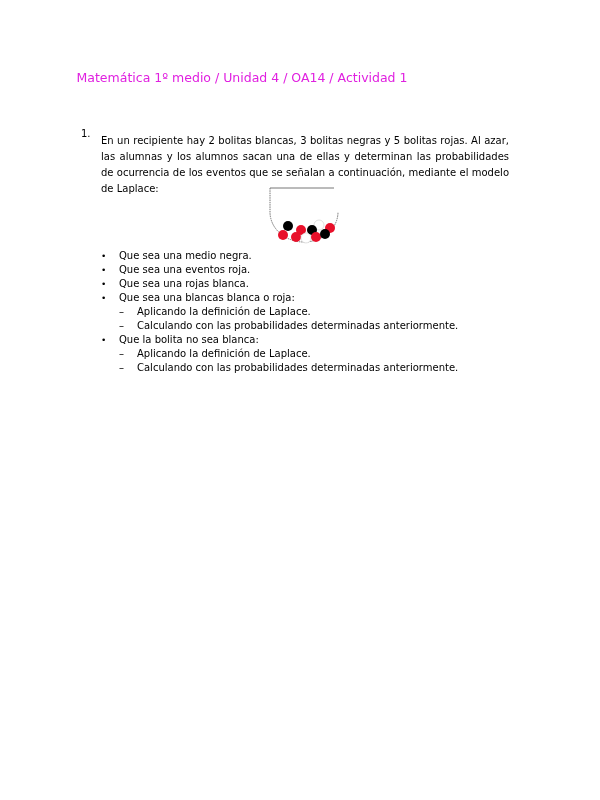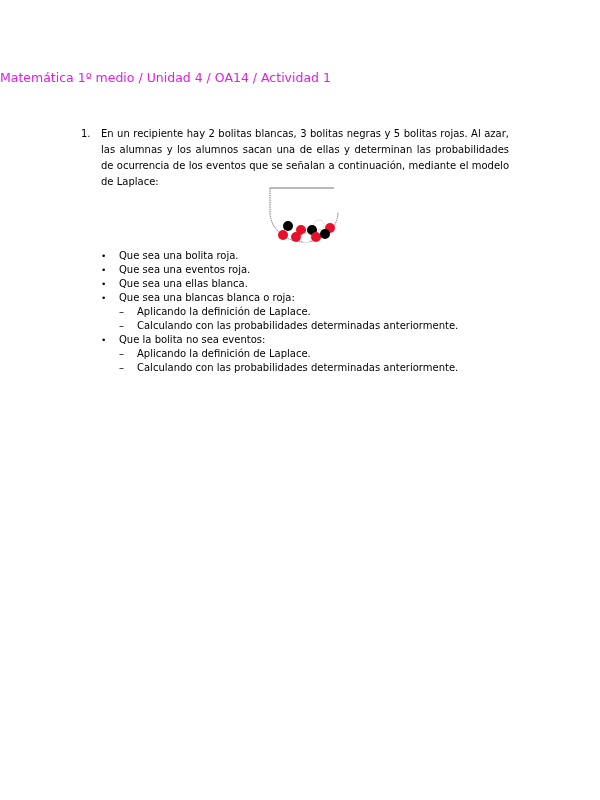--- a/index.html
+++ b/index.html
@@ -13,42 +13,42 @@
       position: relative;
       overflow: hidden;
       font-family: "DejaVu Sans", sans-serif;
       color: #000000;
     }
     .page-title {
       position: absolute;
       top: 70px;
       left: 0;
       width: 484px;
-      text-align: left;
+      text-align: center;
       font-size: 12.5px;
       color: #e020e0;
       letter-spacing: 0px;
     }
     .question {
       position: absolute;
       top: 126px;
       left: 81px;
       width: 428px;
     }
     .question-number {
       position: absolute;
       left: 0;
       top: 0;
       font-size: 10px;
       line-height: 16px;
     }
     .question-text {
       position: absolute;
       left: 20px;
-      top: 0;
+      top: 7px;
       width: 408px;
       font-size: 10px;
       line-height: 16px;
       text-align: justify;
     }
     .figure {
       position: absolute;
       top: 186px;
       left: 268px;
       width: 72px;
@@ -111,45 +111,45 @@
     <circle cx="28" cy="51" r="5" fill="#e8102a"></circle>
     <circle cx="38" cy="52" r="5" fill="#ffffff" stroke="#cccccc" stroke-width="0.6"></circle>
     <circle cx="48" cy="51" r="5" fill="#e8102a"></circle>
     <circle cx="57" cy="48" r="5" fill="#000000"></circle>
   </svg>
 </div>
 
 <div class="list">
   <div class="li">
     <span class="bullet">•</span>
-    <span>Que sea una bolita roja.</span>
+    <span>Que sea una medio negra.</span>
   </div>
   <div class="li">
     <span class="bullet">•</span>
     <span>Que sea una eventos roja.</span>
   </div>
   <div class="li">
     <span class="bullet">•</span>
-    <span>Que sea una ellas blanca.</span>
+    <span>Que sea una rojas blanca.</span>
   </div>
   <div class="li">
     <span class="bullet">•</span>
     <span>Que sea una blancas blanca o roja:</span>
   </div>
   <div class="sub">
     <span class="dash">–</span>
     <span>Aplicando la definición de Laplace.</span>
   </div>
   <div class="sub">
     <span class="dash">–</span>
     <span>Calculando con las probabilidades determinadas anteriormente.</span>
   </div>
   <div class="li">
     <span class="bullet">•</span>
-    <span>Que la bolita no sea eventos:</span>
+    <span>Que la bolita no sea blanca:</span>
   </div>
   <div class="sub">
     <span class="dash">–</span>
     <span>Aplicando la definición de Laplace.</span>
   </div>
   <div class="sub">
     <span class="dash">–</span>
     <span>Calculando con las probabilidades determinadas anteriormente.</span>
   </div>
 </div>

